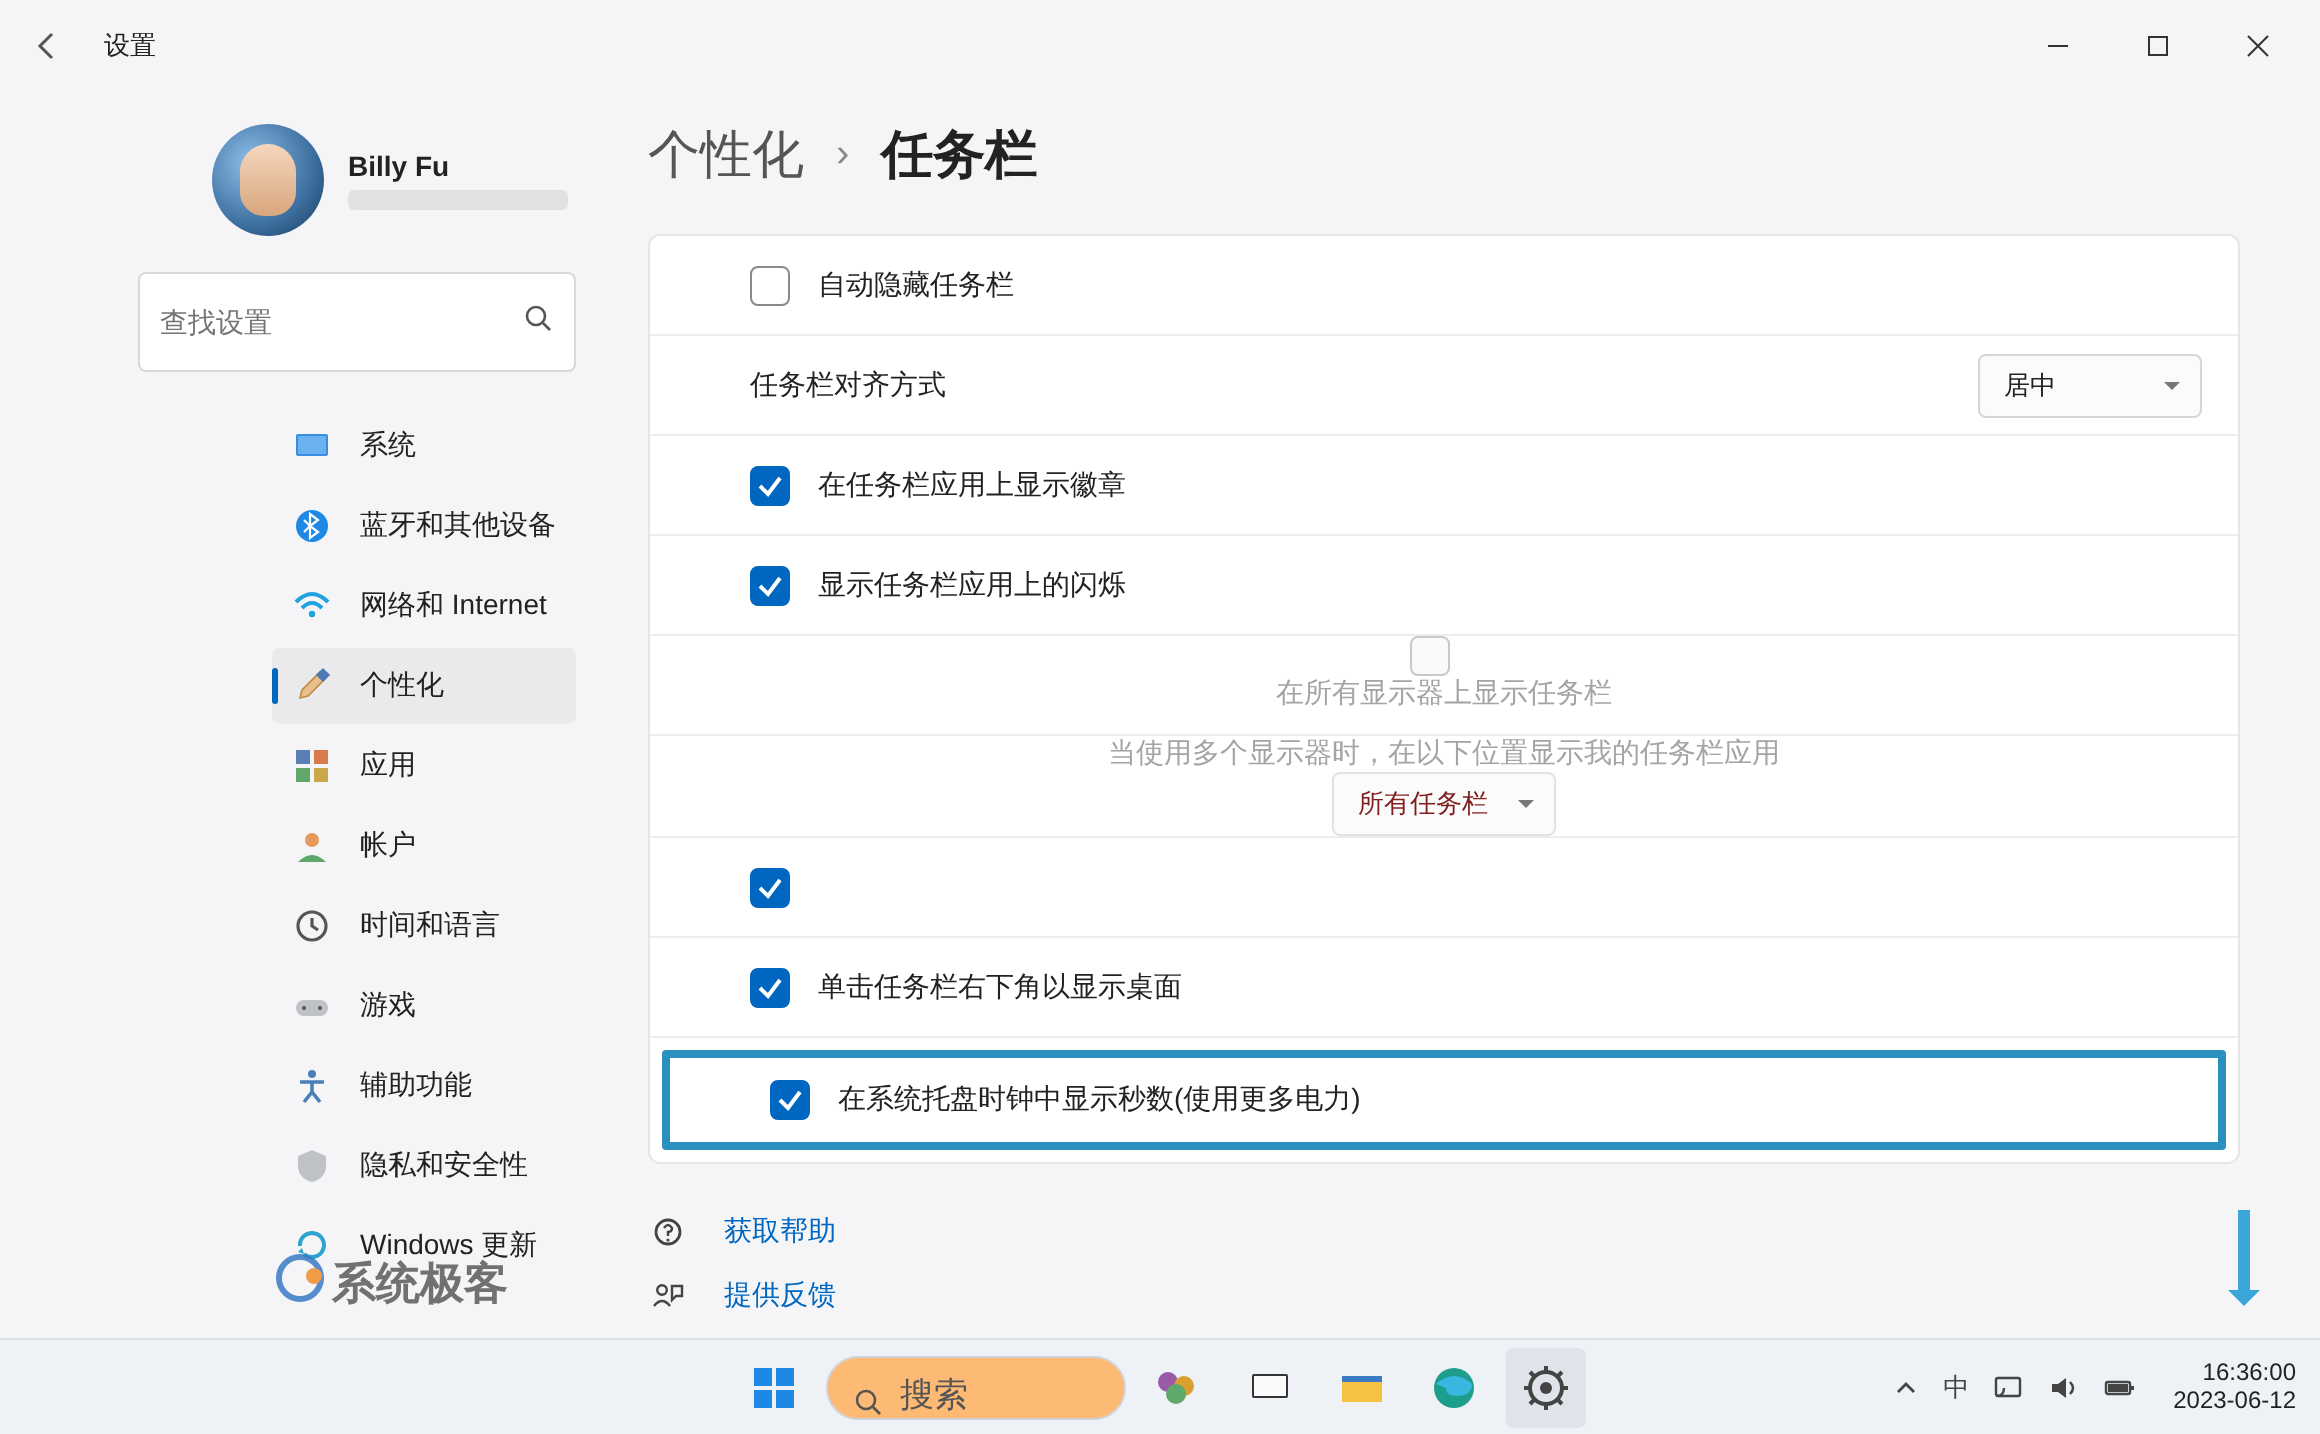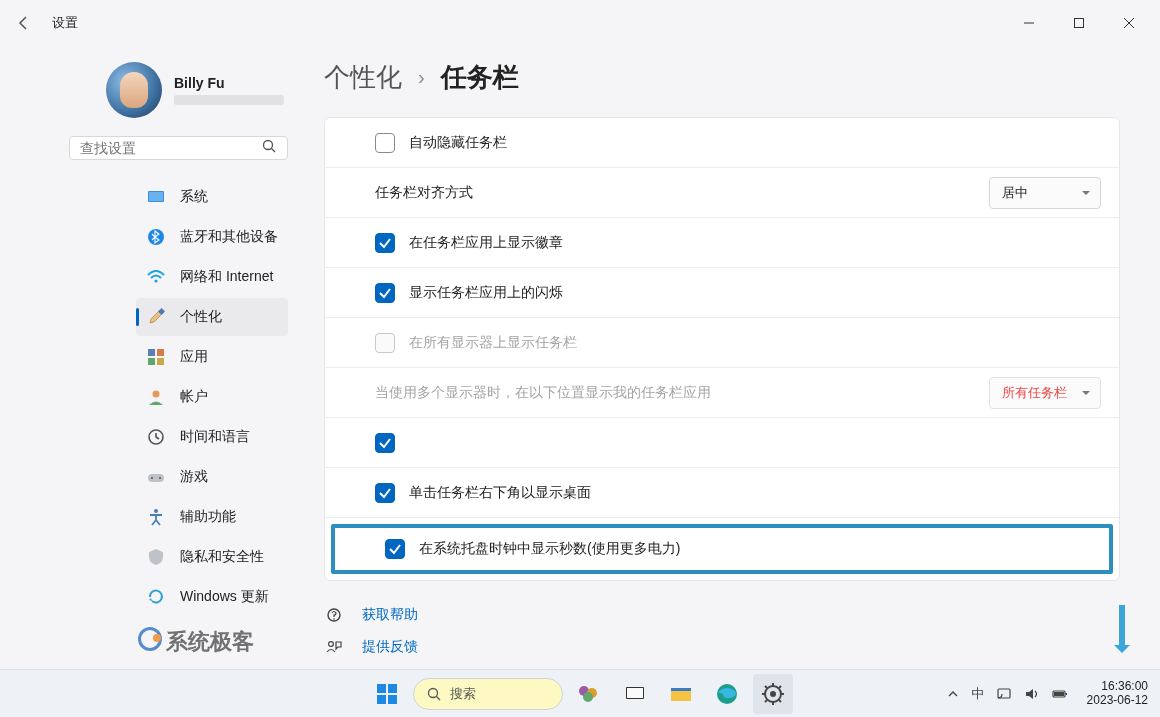--- a/index.html
+++ b/index.html
@@ -13,21 +13,21 @@
 
 .app-body { display: flex; height: calc(100% - 46px - 48px); }
 
 .sidebar { width: 300px; padding: 8px 12px 0 12px; display: flex; flex-direction: column; align-items: flex-end; }
 .profile { display: flex; align-items: center; padding: 8px 4px 18px 4px; gap: 12px; }
 .avatar { width: 56px; height: 56px; border-radius: 50%; background: radial-gradient(circle at 35% 35%, #8fbfe8, #3d6fa0 60%, #1a3a5a); position: relative; overflow: hidden; }
 .avatar::after { content: ""; position: absolute; left: 14px; top: 10px; width: 28px; height: 36px; background: linear-gradient(#f5d7bd, #d9a67e); border-radius: 14px 14px 12px 12px; }
 .profile-name { font-size: 14px; font-weight: 600; color: #222; }
 .profile-sub { width: 110px; height: 10px; background: #e1e1e3; border-radius: 3px; margin-top: 4px; }
 
-.search { display: flex; align-items: center; height: 24px; background: #fff; border: 1px solid #d8d8da; border-radius: 4px; padding: 0 10px; margin-bottom: 18px; }
+.search { display: flex; align-items: center; height: 50px; background: #fff; border: 1px solid #d8d8da; border-radius: 4px; padding: 0 10px; margin-bottom: 18px; }
 .search input { flex: 1; border: none; outline: none; font-size: 14px; background: transparent; color: #333; }
 .search .mag { color: #555; }
 
 .nav { display: flex; flex-direction: column; gap: 2px; }
 .nav-item { display: flex; align-items: center; height: 38px; padding: 0 10px; border-radius: 4px; cursor: pointer; font-size: 14px; color: #222; gap: 14px; position: relative; }
 .nav-item.active { background: #eaeaec; }
 .nav-item.active::before { content: ""; position: absolute; left: 0; top: 10px; bottom: 10px; width: 3px; background: #0067c0; border-radius: 3px; }
 .nav-icon { width: 20px; height: 20px; display: flex; align-items: center; justify-content: center; }
 
 .watermark { position: absolute; left: 138px; bottom: 60px; display: flex; gap: 4px; font-size: 22px; font-weight: 700; color: #5a5a5a; opacity: 0.85; }
@@ -37,41 +37,41 @@
 .main { flex: 1; padding: 14px 40px 0 24px; overflow: hidden; }
 .breadcrumb { display: flex; align-items: center; gap: 16px; margin-bottom: 22px; }
 .bc-part { font-size: 26px; color: #555; }
 .bc-sep { font-size: 20px; color: #888; }
 .bc-current { font-size: 26px; font-weight: 600; color: #222; }
 
 .settings-rows { background: #fff; border: 1px solid #e6e6e8; border-radius: 6px; overflow: hidden; }
 .row { display: flex; align-items: center; min-height: 50px; padding: 0 18px; border-bottom: 1px solid #eceded; font-size: 14px; color: #222; }
 .row:last-child { border-bottom: none; }
 .row .indent { width: 32px; flex: none; }
-.row.disabled { color: #a4a4a6; }
+.row.disabled { color: #a4a4a6; flex-direction: column; }
 .row.disabled .checkbox { border-color: #c8c8ca; background: #fafafa; }
-.row.disabled .dropdown { color: #ef4444; border-color: #e2e2e4; }
+.row.disabled .dropdown { color: #7f1d1d; border-color: #e2e2e4; }
 .row .label { flex: 1; }
 .checkbox { width: 20px; height: 20px; border-radius: 4px; border: 1px solid #8a8a8e; margin-right: 14px; display: flex; align-items: center; justify-content: center; flex: none; }
 .checkbox.checked { background: #0067c0; border-color: #0067c0; }
 .checkbox.checked svg { display: block; }
 .checkbox svg { display: none; }
 .dropdown { height: 32px; padding: 0 30px 0 12px; border: 1px solid #d6d6d8; border-radius: 4px; font-size: 13px; color: #222; background: #fbfbfb; display: flex; align-items: center; position: relative; cursor: pointer; min-width: 112px; }
 .dropdown::after { content: ""; position: absolute; right: 10px; top: 13px; border: 4px solid transparent; border-top-color: #777; }
 
 .highlight-frame { border: 4px solid #2b8fbf; margin: 6px 6px 6px 6px; border-radius: 2px; }
 .highlight-frame .row { border-bottom: none; min-height: 42px; }
 
 .help-links { margin-top: 25px; display: flex; flex-direction: column; gap: 14px; font-size: 14px; }
 .help-link { display: flex; align-items: center; gap: 18px; color: #0067c0; cursor: pointer; }
 .help-link .hicon { color: #444; width: 20px; display: flex; justify-content: center; }
 
 .taskbar { position: absolute; bottom: 0; left: 0; right: 0; height: 48px; background: #eef1f5; border-top: 1px solid #dcdfe4; display: flex; align-items: center; padding: 0 12px; }
 .taskbar-center { position: absolute; left: 50%; transform: translateX(-50%); display: flex; align-items: center; gap: 6px; }
-.tb-search { display: flex; align-items: center; height: 32px; width: 150px; background: #fef9c3; border: 1px solid #d0d3d8; border-radius: 16px; padding: 0 12px; gap: 8px; font-size: 13px; color: #555; }
+.tb-search { display: flex; align-items: flex-end; height: 32px; width: 150px; background: #fdba74; border: 1px solid #d0d3d8; border-radius: 16px; padding: 0 12px; gap: 8px; font-size: 17px; color: #555; }
 .tb-icon { width: 40px; height: 40px; display: flex; align-items: center; justify-content: center; border-radius: 4px; cursor: pointer; }
 .tb-icon.active { background: #dfe4ea; }
 .tb-right { margin-left: auto; display: flex; align-items: center; gap: 10px; font-size: 12px; color: #222; }
 .tb-right .sys-icon { width: 18px; display: flex; justify-content: center; color: #444; }
 .clock { text-align: right; margin-left: 8px; line-height: 1.15; font-size: 12px; }
 
 .arrow-anno { position: absolute; right: 30px; bottom: 56px; width: 16px; height: 56px; }
 .arrow-anno .shaft { width: 6px; height: 40px; background: #3aa6d9; margin: 0 auto; }
 .arrow-anno .head { width: 0; height: 0; border: 8px solid transparent; border-top-color: #3aa6d9; margin: 0 auto; }
 

